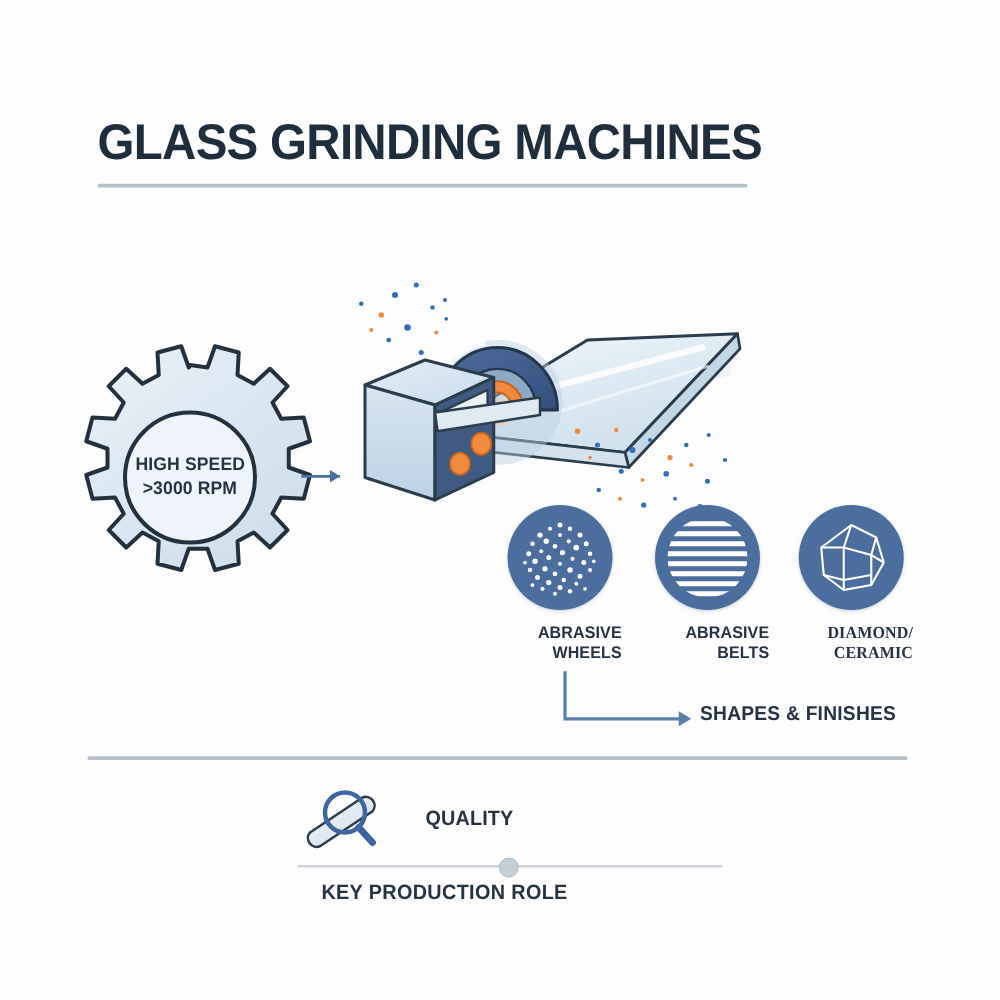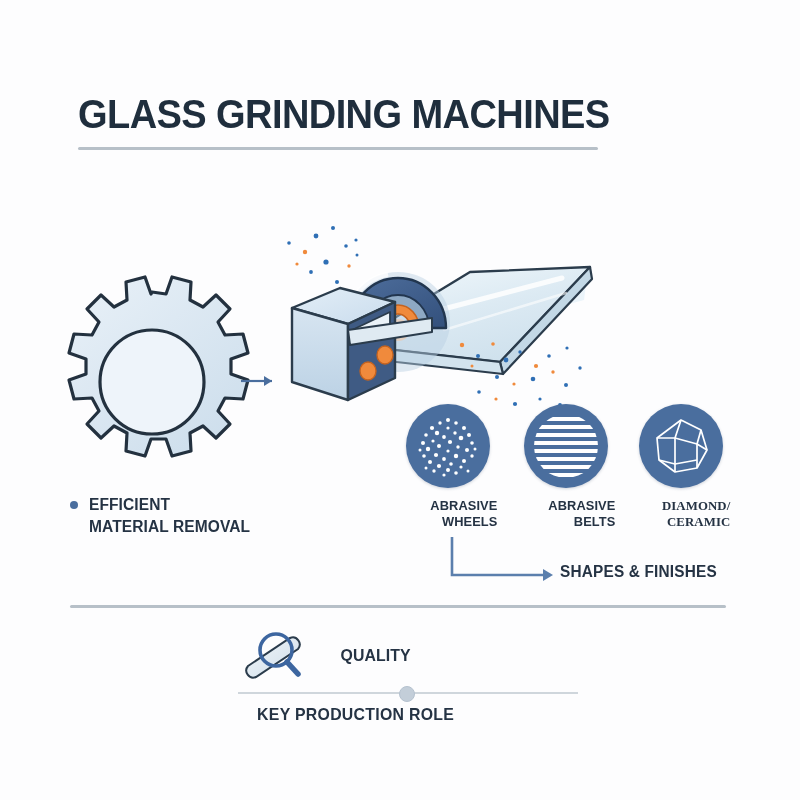--- a/index.html
+++ b/index.html
@@ -210,28 +210,27 @@
       <circle cx="580" cy="368" r="1.7" fill="#2f6fb5"></circle>
       <circle cx="567" cy="348" r="1.6" fill="#2f6fb5"></circle>
     </g>
 
     <g>
       <path d="M452 537 L452 575 L545 575" fill="none" stroke="#5b7fad" stroke-width="2.6" stroke-linejoin="miter"></path>
       <path d="M553 575 l-10 -6 0 12 z" fill="#5b7fad"></path>
     </g>
   </svg>
 
-
-  <div class="bullet-row">
-    <div class="bullet-dot"></div>
-    <div class="bullet-text">
-      <div>EFFICIENT</div>
-      <div>MATERIAL REMOVAL</div>
+  <div class="gear-wrap">
+    <div class="gear-text">
+      <div class="gear-line">HIGH SPEED</div>
+      <div class="gear-line">&gt;3000 RPM</div>
     </div>
   </div>
+
 
   <div class="mat-group">
 
     <div class="mat-item m0">
       <div class="mat-circle">
         <svg viewBox="0 0 84 84" width="84" height="84">
           <g fill="#ffffff">
             <circle cx="42" cy="16" r="2"></circle>
               <circle cx="34" cy="19" r="1.7"></circle>
               <circle cx="50" cy="19" r="1.8"></circle>

